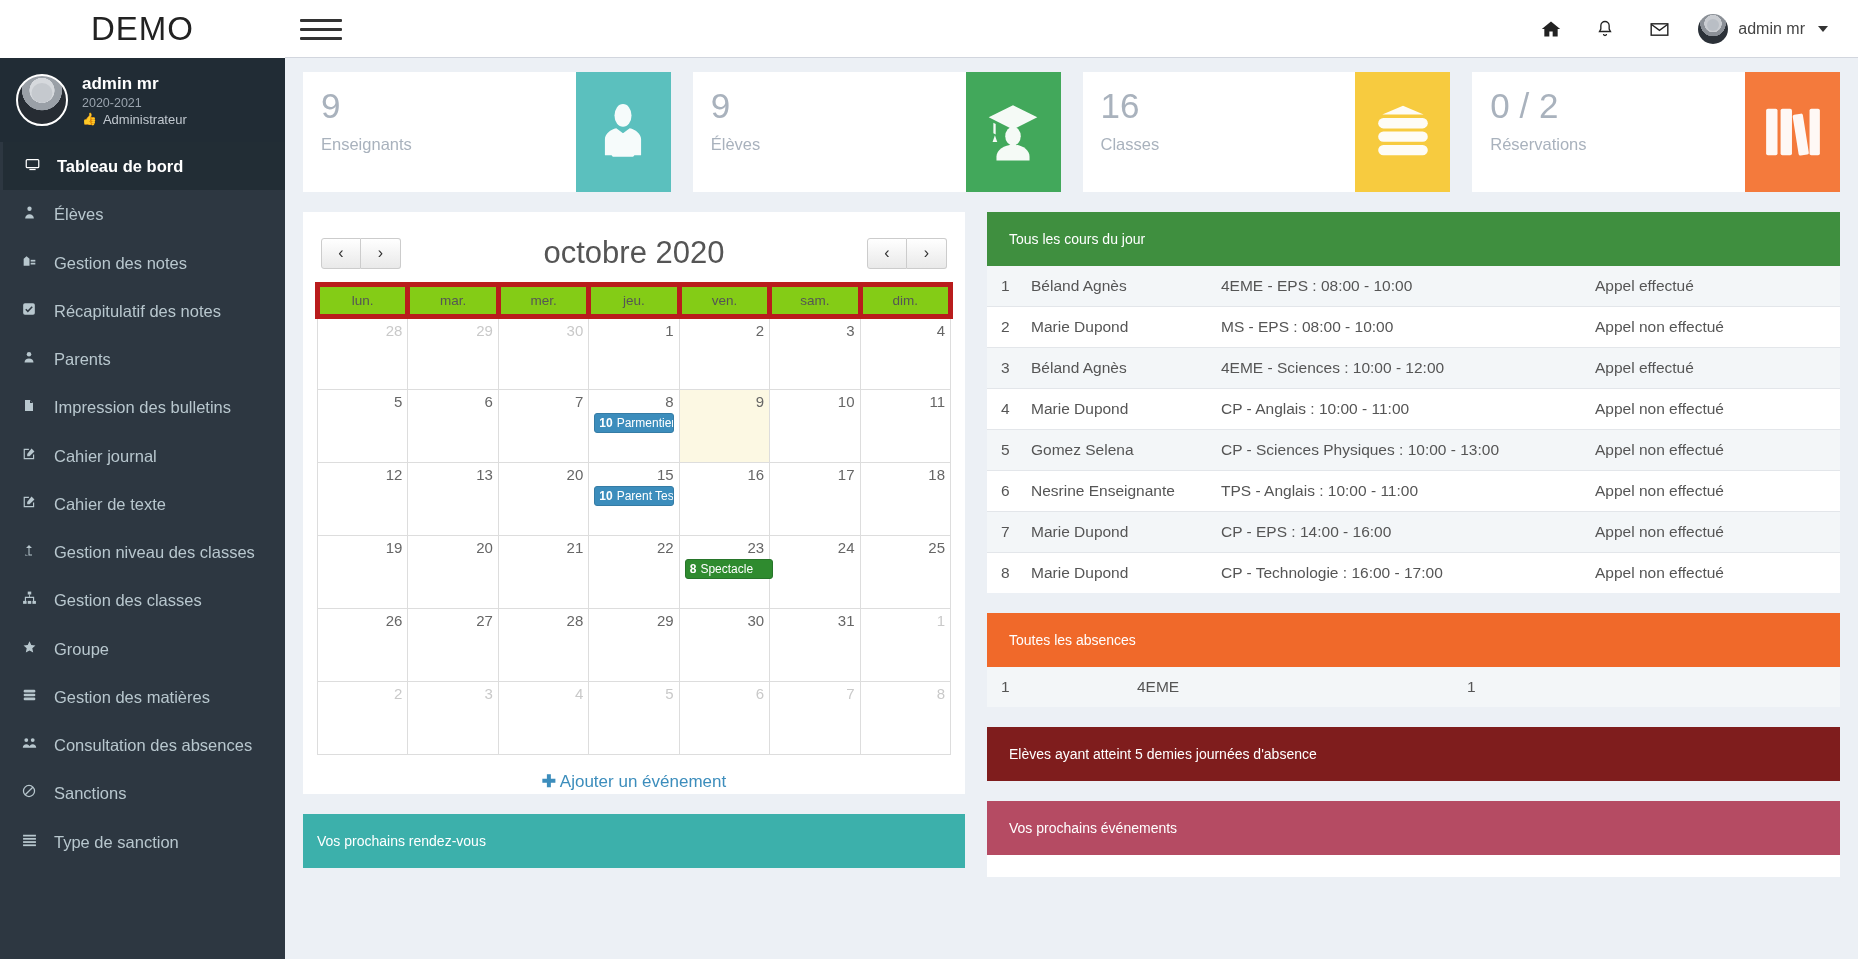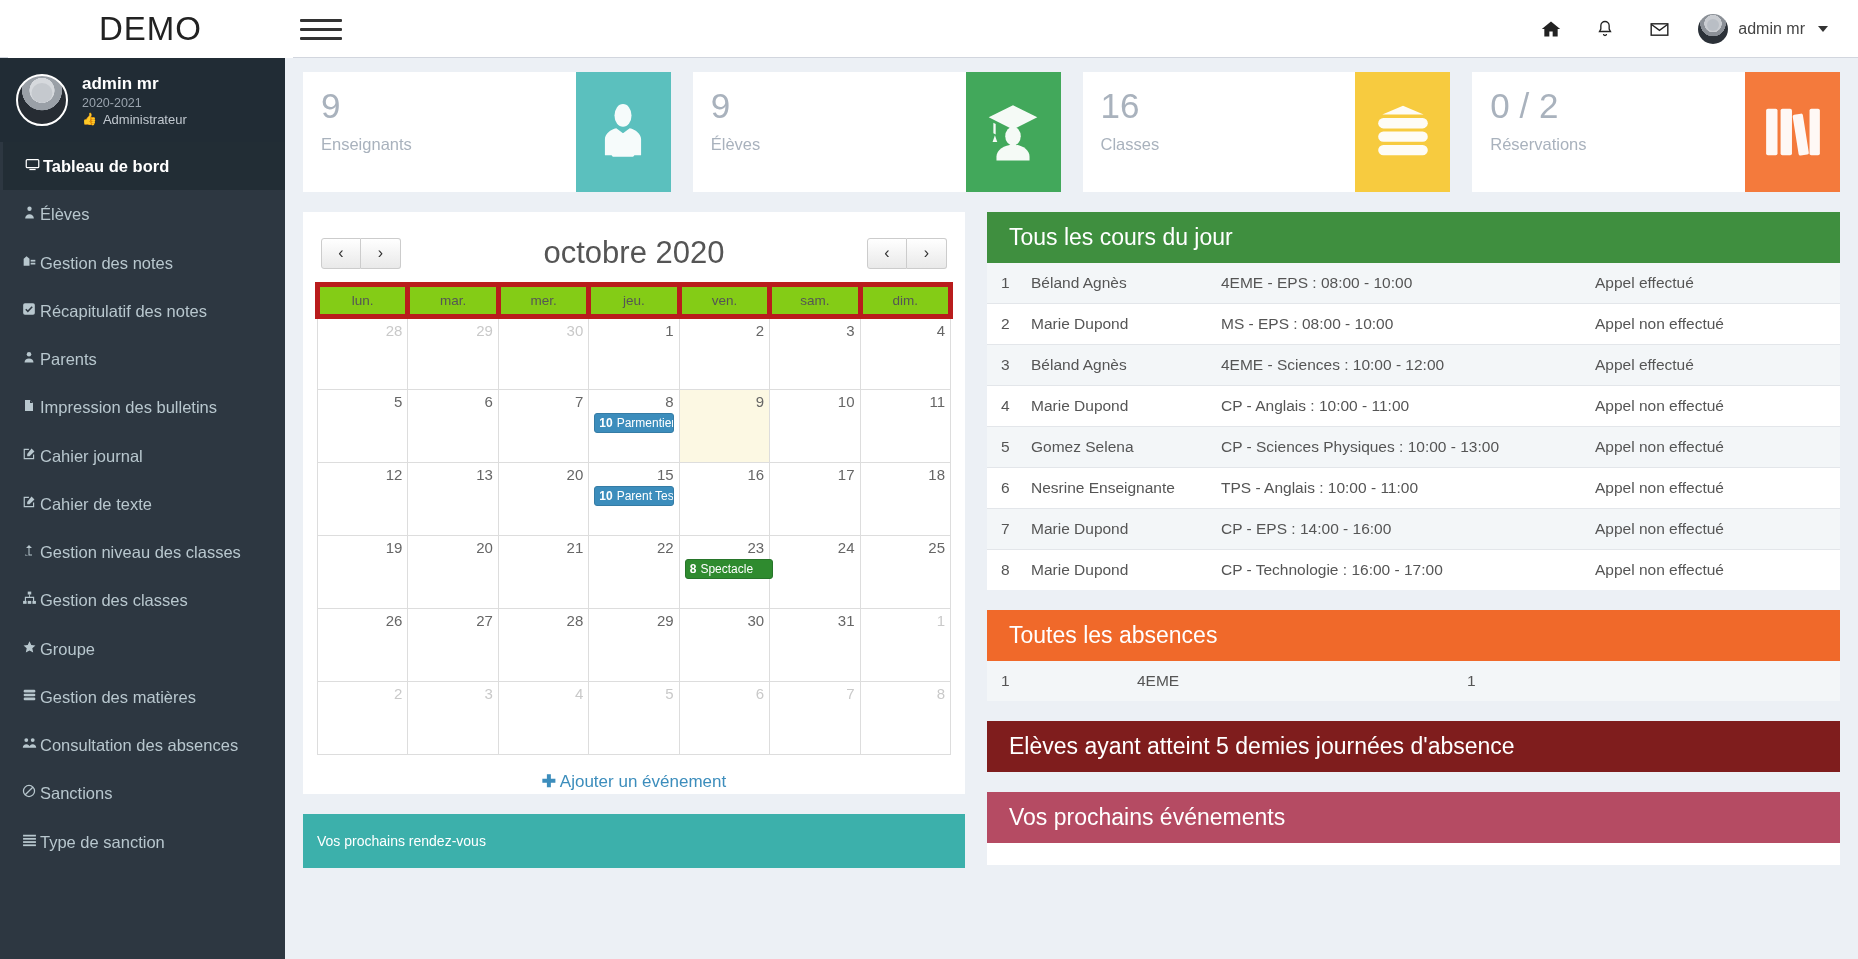--- a/index.html
+++ b/index.html
@@ -4,21 +4,21 @@
 <style>
   * { box-sizing: border-box; margin: 0; padding: 0; }
   html, body {
     width: 1858px; height: 959px;
     font-family: "Liberation Sans", sans-serif;
     background: #ecf0f5;
     overflow: hidden;
   }
   
   .topbar { position: absolute; top: 0; left: 0; width: 1858px; height: 58px; background: #fff; border-bottom: 1px solid #d2d6de; }
-  .brand { position: absolute; left: 8px; top: 0; width: 285px; height: 58px; background: #fff; display: flex; align-items: center; justify-content: center; }
+  .brand { position: absolute; left: 0; top: 0; width: 285px; height: 58px; background: #fff; display: flex; align-items: center; justify-content: center; }
   .brand-text { font-size: 33px; color: #222; font-weight: 400; letter-spacing: 1px; }
   .hamburger { position: absolute; left: 300px; top: 13px; width: 42px; height: 32px; display: flex; flex-direction: column; justify-content: center; gap: 6px; cursor: pointer; }
   .hamburger span { display: block; height: 3px; background: #333; border-radius: 1px; }
   .topnav-right { position: absolute; right: 22px; top: 0; height: 58px; display: flex; align-items: center; gap: 0px; }
   .topnav-icon { width: 54px; height: 58px; display: flex; align-items: center; justify-content: center; color: #222; cursor: pointer; }
   .topnav-user { display: flex; align-items: center; gap: 10px; padding: 0 8px 0 12px; height: 58px; cursor: pointer; }
   .topnav-user .uname { font-size: 16px; color: #444; }
   .caret { width: 0; height: 0; border-left: 5px solid transparent; border-right: 5px solid transparent; border-top: 6px solid #333; margin-left: 3px; }
 
   .avatar-sm { width: 30px; height: 30px; border-radius: 50%; background: radial-gradient(circle at 50% 32%, #c9ccd1 0 34%, #8b9097 35% 50%, #2b3138 51% 100%); position: relative; overflow: hidden; flex: none; }
@@ -29,21 +29,21 @@
   .user-panel { height: 84px; background: #212c35; display: flex; align-items: center; padding: 0 16px; gap: 14px; }
   .avatar-lg { width: 52px; height: 52px; border-radius: 50%; flex: none; background: radial-gradient(circle at 50% 30%, #d6d9dd 0 30%, #9aa0a7 31% 48%, #262c33 49% 100%); position: relative; overflow: hidden; border: 2px solid #fff; }
   .avatar-lg::after { content: ""; position: absolute; left: 50%; top: 14%; width: 44%; height: 42%; transform: translateX(-50%); background: #c5c9ce; border-radius: 50%; }
   .upinfo { display: flex; flex-direction: column; gap: 2px; }
   .upname { color: #fff; font-size: 17px; font-weight: 600; }
   .upyear { color: #9aa4ae; font-size: 12.5px; }
   .uprole { color: #c2c9d0; font-size: 13px; display: flex; align-items: center; gap: 6px; }
   .uprole .thumb { color: #3bb8b3; font-size: 12px; }
 
   .menu { list-style: none; }
-  .menu li { display: flex; align-items: flex-start; padding: 13px 16px 13px 18px; color: #b8c7ce; font-size: 16.5px; cursor: pointer; line-height: 1.35; }
+  .menu li { display: flex; align-items: flex-start; gap: 14px; padding: 13px 16px 13px 18px; color: #b8c7ce; font-size: 16.5px; cursor: pointer; line-height: 1.35; }
   .menu li.active { background: #222d35; color: #fff; border-left: 3px solid #2d3741; font-weight: 600; }
   .menu li .mi { width: 22px; flex: none; display: inline-flex; justify-content: center; align-items: center; font-size: 15px; margin-top: 2px; }
 
   
   .content { position: absolute; left: 285px; top: 58px; width: 1573px; height: 901px; background: #ecf0f5; padding: 14px 18px 0 18px; overflow: hidden; }
 
   .stats-row { display: flex; gap: 22px; }
   .stat-box { position: relative; flex: 1; height: 120px; background: #fff; overflow: hidden; }
   .stat-num { font-size: 35px; color: #a9b2bd; padding: 16px 0 0 18px; font-weight: 400; line-height: 1; }
   .stat-label { font-size: 16.5px; color: #a9b2bd; padding: 12px 0 0 18px; }
@@ -72,21 +72,21 @@
   .ev.blue { background: #3c8dbc; border: 1px solid #357ca5; }
   .ev.green { background: #2f8b2f; border: 1px solid #27752a; width: 88px; }
   .ev b { font-weight: 700; margin-right: 4px; }
   .cal-foot { text-align: center; padding: 16px 0 2px 0; }
   .addev { color: #3c8dbc; font-size: 17px; cursor: pointer; }
 
   .panel-teal { background: #3cb0ab; color: #fff; font-size: 14px; padding: 19px 14px; margin-top: 20px; }
 
   
   .box { background: #fff; margin-bottom: 20px; }
-  .box-head { padding: 12px 22px; color: #fff; font-size: 23px; }
+  .box-head { padding: 19px 22px; color: #fff; font-size: 14px; }
   .bh-green { background: #3f8f3f; }
   .bh-orange { background: #f0692a; }
   .bh-red { background: #7f1d1d; }
   .bh-maroon { background: #b54b63; }
   .rows { width: 100%; border-collapse: collapse; table-layout: fixed; }
   .rows td { padding: 11px 0; font-size: 15.5px; color: #555; border-bottom: 1px solid #e3e6ea; }
   .rows tr:nth-child(odd) td { background: #f3f6f8; }
   .rows tr:last-child td { border-bottom: none; }
   .c-idx { width: 44px; padding-left: 14px !important; color: #777; }
   .c-name { width: 190px; }

